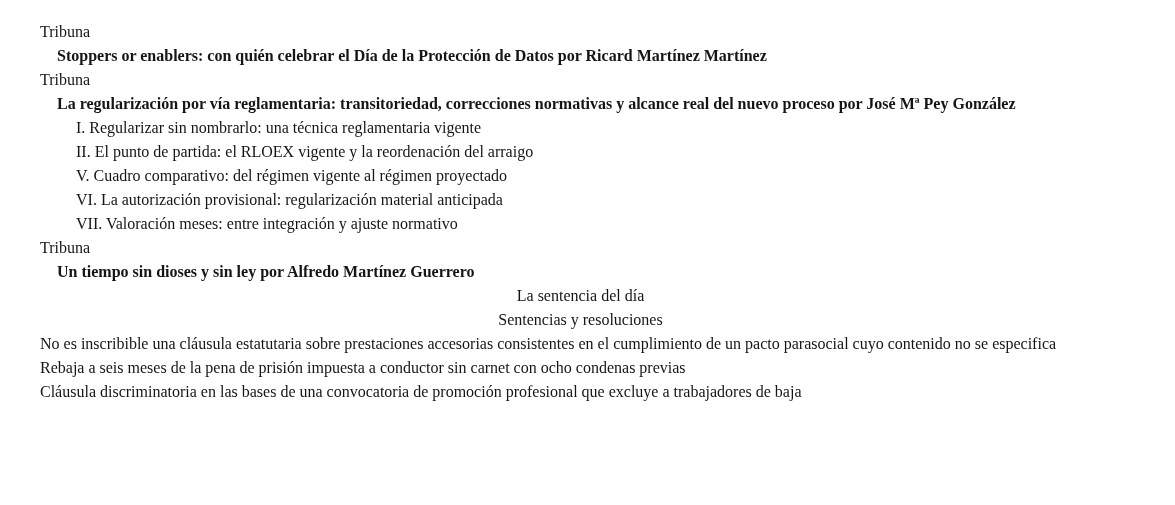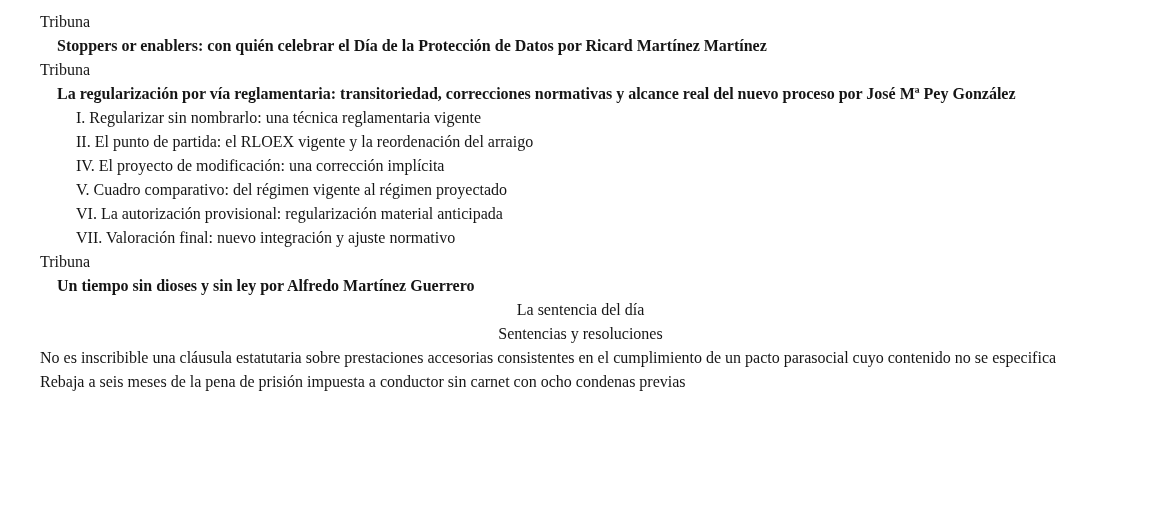--- a/index.html
+++ b/index.html
@@ -9,21 +9,21 @@
   }
   body {
     width: 1175px;
     height: 505px;
     overflow: hidden;
   }
   .outline {
     font-family: "Liberation Serif", "DejaVu Serif", serif;
     font-size: 16px;
     color: #151515;
-    padding: 14px 36px 0 0;
+    padding: 24px 36px 0 0;
     box-sizing: border-box;
     width: 1175px;
   }
   .item {
     line-height: 16px;
     margin-bottom: 8px;
     letter-spacing: 0;
   }
   .lv0 { padding-left: 22px; text-align: center; }
   .lv1 { padding-left: 40px; }
@@ -33,23 +33,23 @@
 </head>
 <body>
 
 <div class="outline" id="outline">
     <div class="item lv1">Tribuna</div>
     <div class="item lv2">Stoppers or enablers: con quién celebrar el Día de la Protección de Datos por Ricard Martínez Martínez</div>
     <div class="item lv1">Tribuna</div>
     <div class="item lv2">La regularización por vía reglamentaria: transitoriedad, correcciones normativas y alcance real del nuevo proceso por José Mª Pey González</div>
     <div class="item lv3">I. Regularizar sin nombrarlo: una técnica reglamentaria vigente</div>
     <div class="item lv3">II. El punto de partida: el RLOEX vigente y la reordenación del arraigo</div>
-    <div class="item lv3">IV. El proyecto de modificación: una corrección implícita</div>
     <div class="item lv3">V. Cuadro comparativo: del régimen vigente al régimen proyectado</div>
     <div class="item lv3">VI. La autorización provisional: regularización material anticipada</div>
-    <div class="item lv3">VII. Valoración final: nuevo integración y ajuste normativo</div>
+    <div class="item lv3">VII. Valoración meses: entre integración y ajuste normativo</div>
     <div class="item lv1">Tribuna</div>
     <div class="item lv2">Un tiempo sin dioses y sin ley por Alfredo Martínez Guerrero</div>
     <div class="item lv0">La sentencia del día</div>
     <div class="item lv0">Sentencias y resoluciones</div>
     <div class="item lv1">No es inscribible una cláusula estatutaria sobre prestaciones accesorias consistentes en el cumplimiento de un pacto parasocial cuyo contenido no se especifica</div>
     <div class="item lv1">Rebaja a seis meses de la pena de prisión impuesta a conductor sin carnet con ocho condenas previas</div>
+    <div class="item lv1">Cláusula discriminatoria en las bases de una convocatoria de promoción profesional que excluye a trabajadores de baja</div>
   </div>
 
 </body></html>

